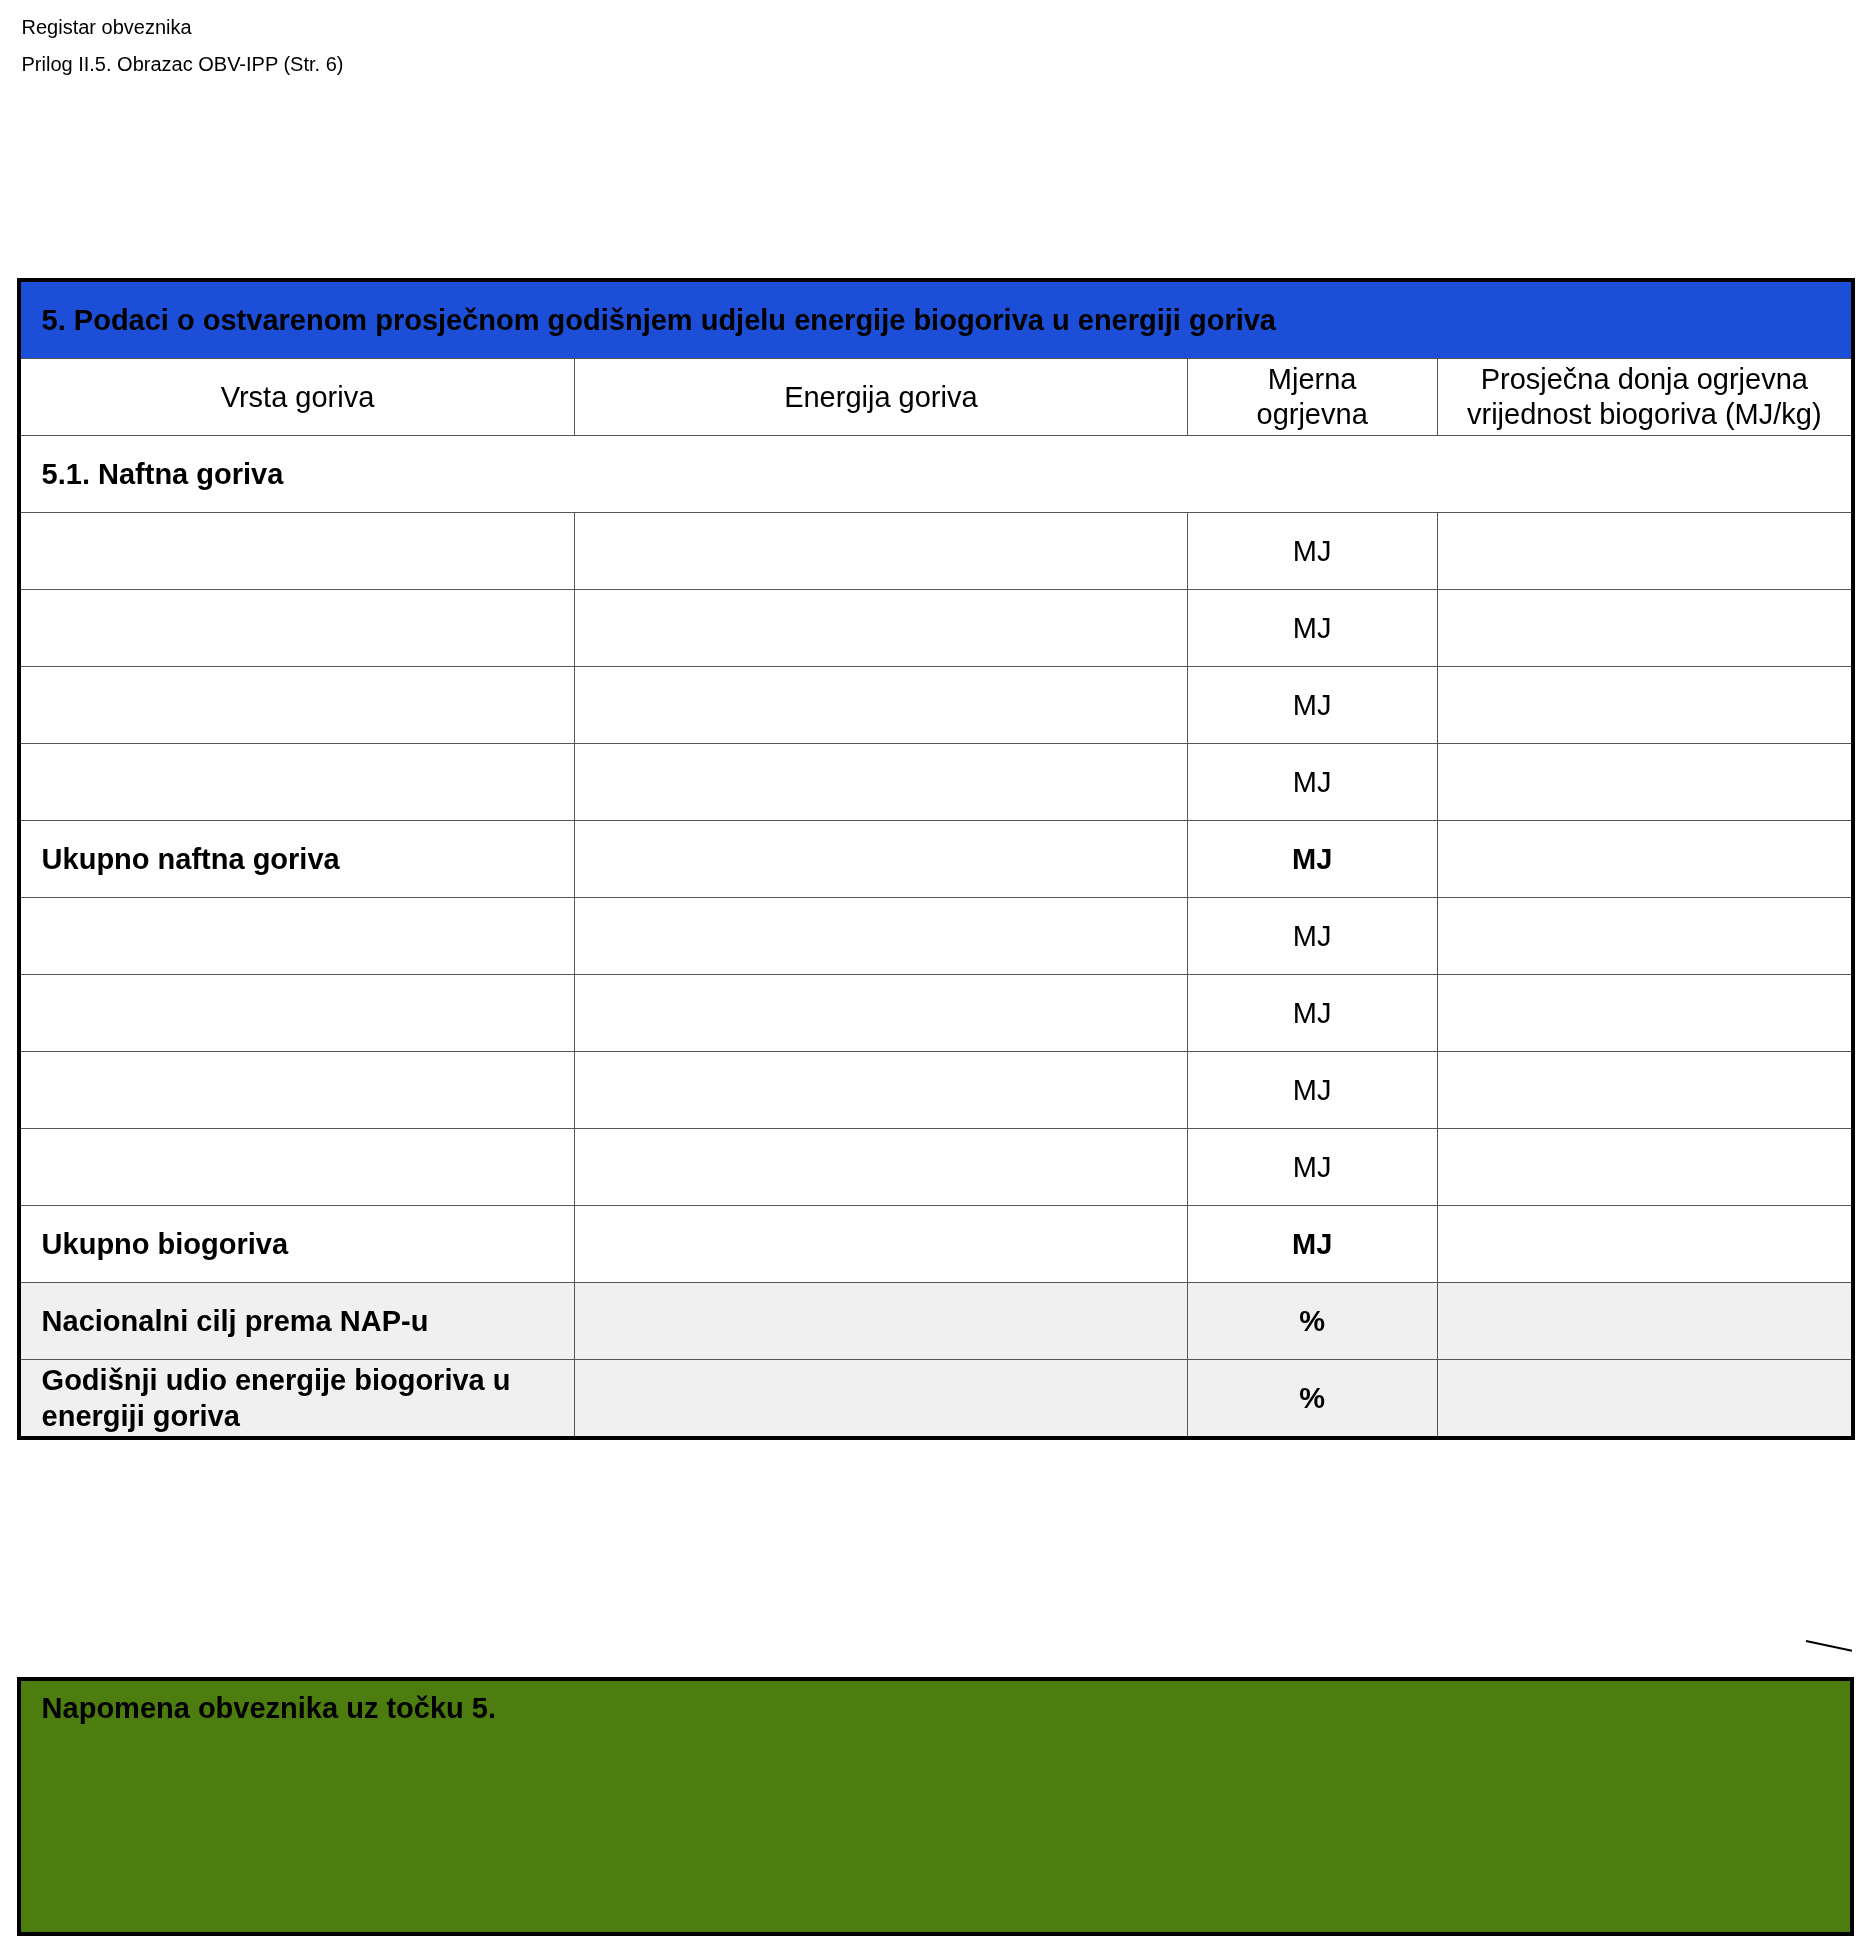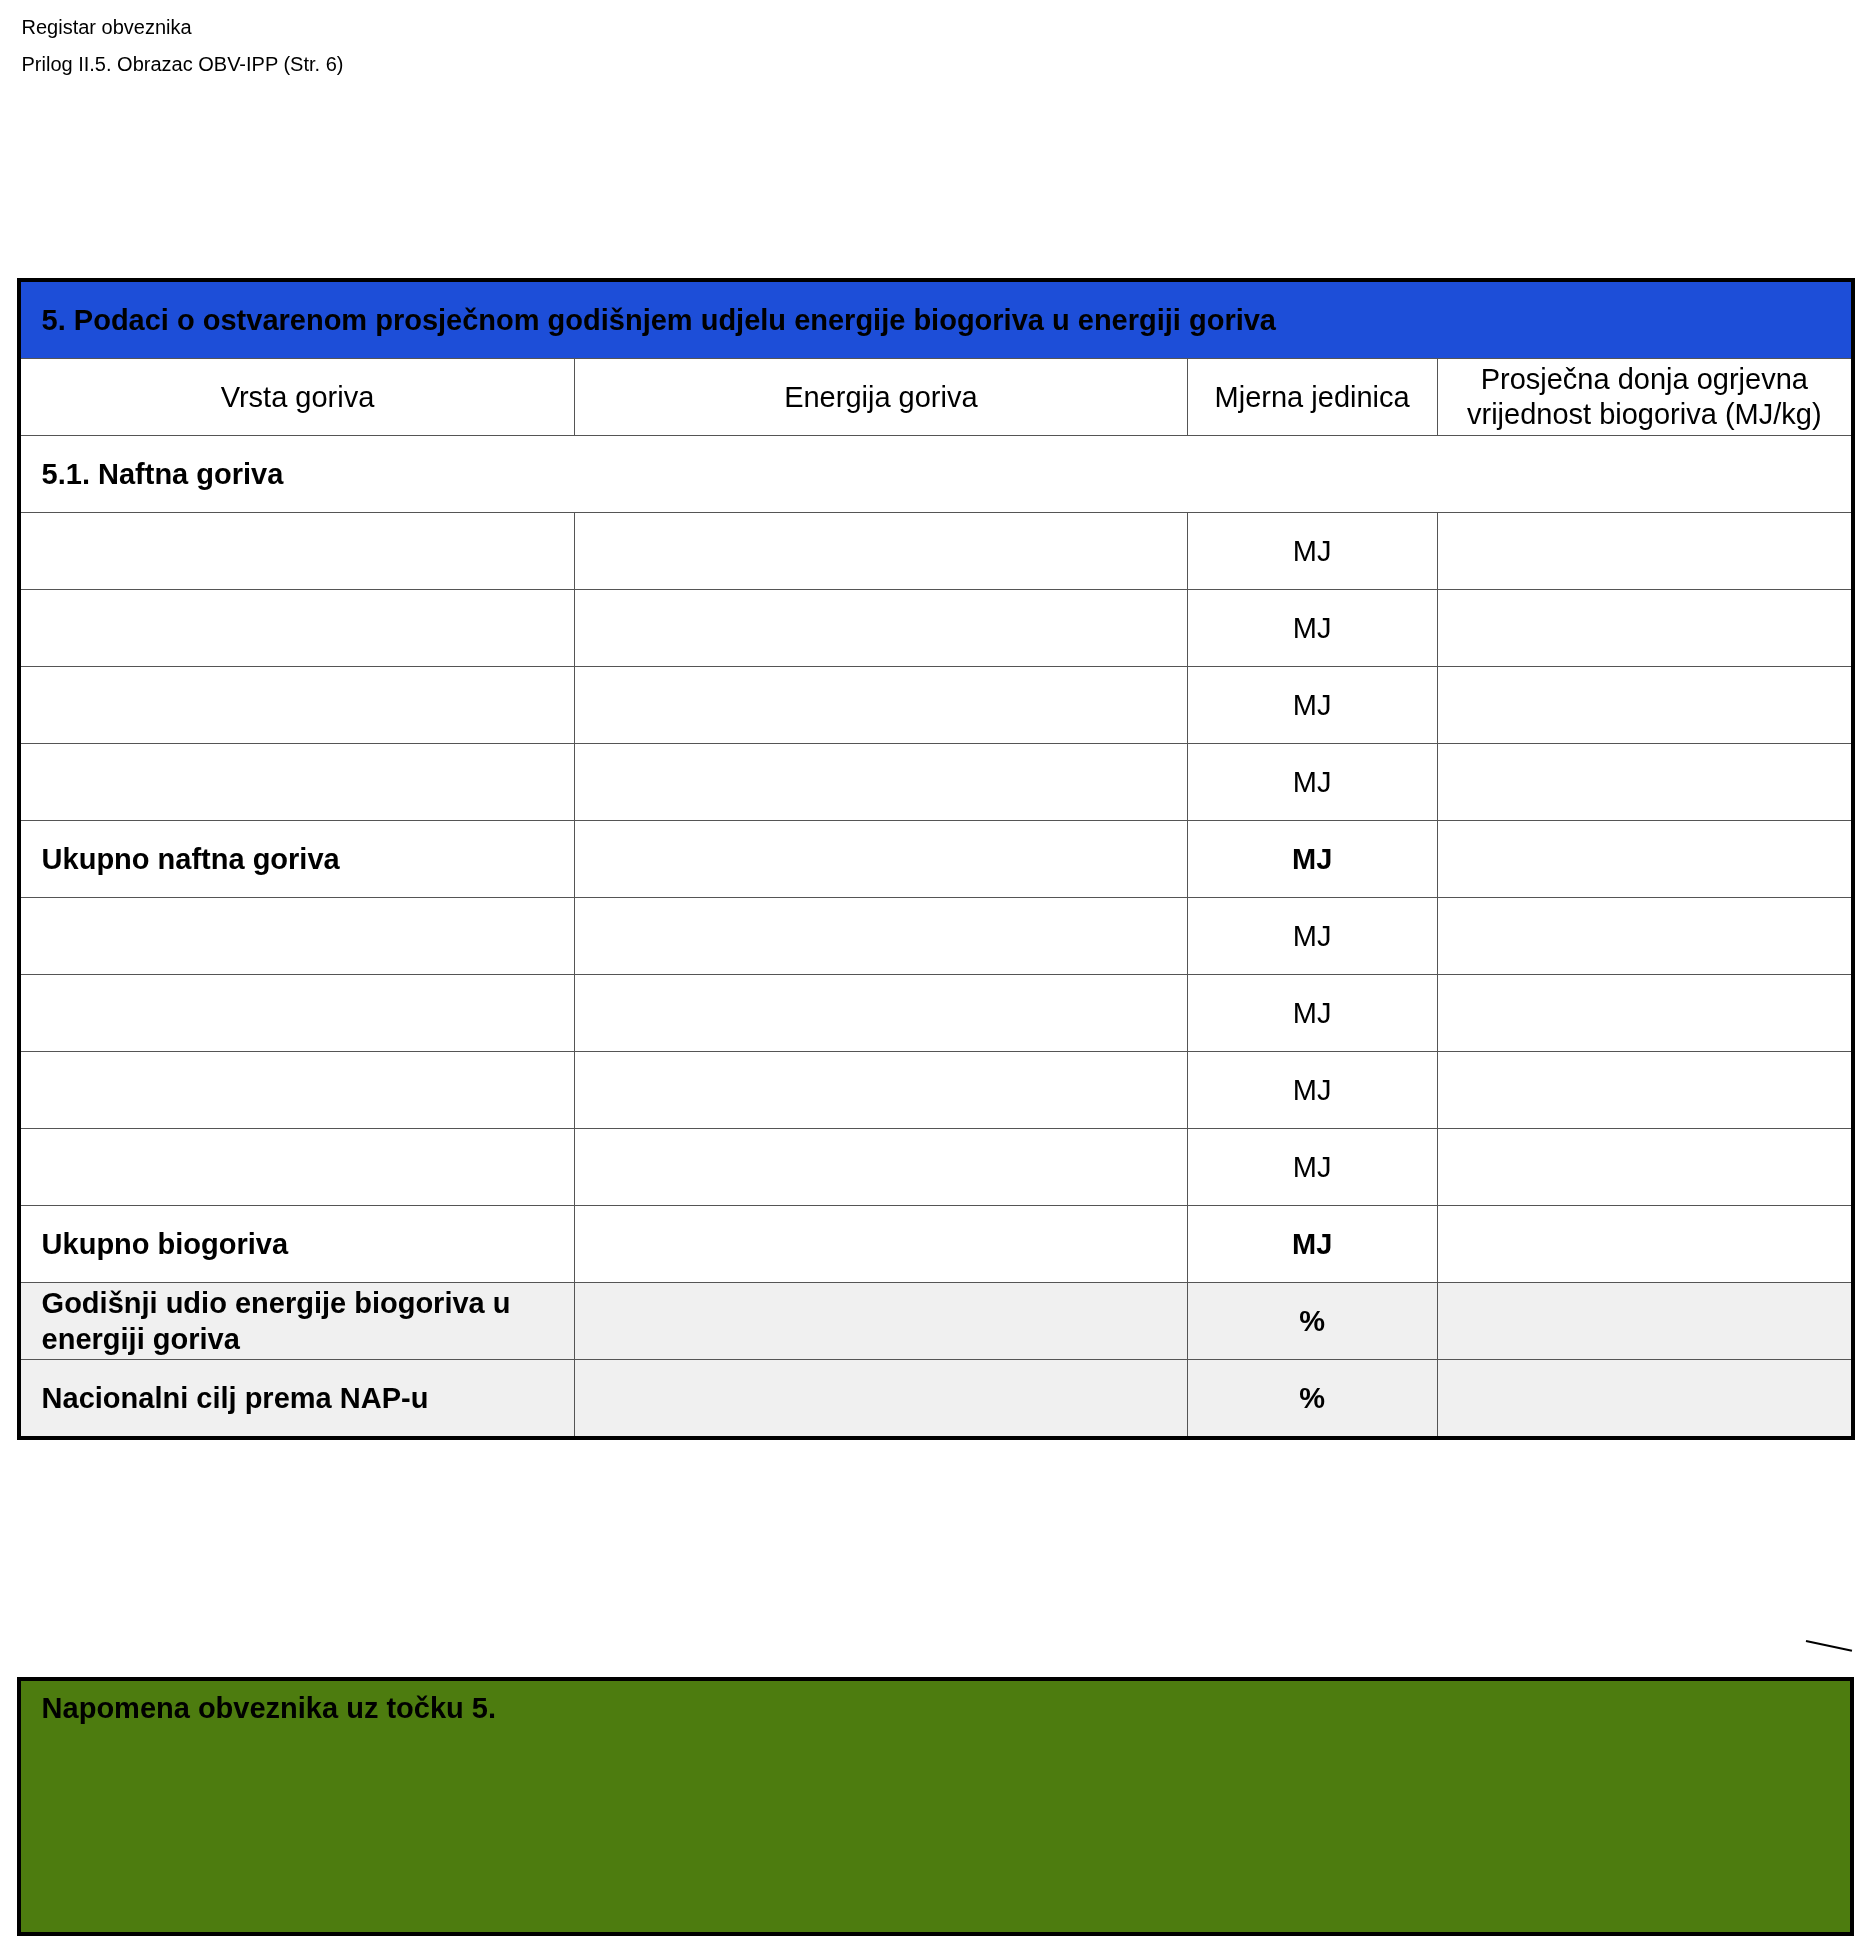--- a/index.html
+++ b/index.html
@@ -28,21 +28,21 @@
 </div>
 
 <table class="form">
   <tbody>
       <tr class="title">
         <td colspan="4">5. Podaci o ostvarenom prosječnom godišnjem udjelu energije biogoriva u energiji goriva</td>
       </tr>
   <tr class="colhead">
     <td class="c1">Vrsta goriva</td>
     <td class="c2">Energija goriva</td>
-    <td class="c3">Mjerna jedinica</td>
+    <td class="c3">Mjerna ogrjevna</td>
     <td class="c4">Prosječna donja ogrjevna vrijednost biogoriva (MJ/kg)</td>
   </tr>
 
   <tr class="section">
         <td colspan="4">5.1. Naftna goriva</td>
       </tr>
   <tr>
     <td></td>
     <td></td>
     <td class="unit">MJ</td>
@@ -97,28 +97,28 @@
     <td class="unit">MJ</td>
     <td></td>
   </tr>
   <tr>
     <td class="bold">Ukupno biogoriva</td>
     <td></td>
     <td class="unit bold">MJ</td>
     <td></td>
   </tr>
 
-  <tr class="grey thick-top">
-    <td class="bold" style="line-height:36px;">Godišnji udio energije biogoriva u energiji goriva</td>
+  <tr class="grey">
+    <td class="bold">Nacionalni cilj prema NAP-u</td>
     <td></td>
     <td class="unit bold">%</td>
     <td></td>
   </tr>
-  <tr class="grey">
-    <td class="bold">Nacionalni cilj prema NAP-u</td>
+  <tr class="grey thick-top">
+    <td class="bold" style="line-height:36px;">Godišnji udio energije biogoriva u energiji goriva</td>
     <td></td>
     <td class="unit bold">%</td>
     <td></td>
   </tr>
 </tbody>
   </table>
 
 <div class="tick"></div>
 
 <div class="note">

